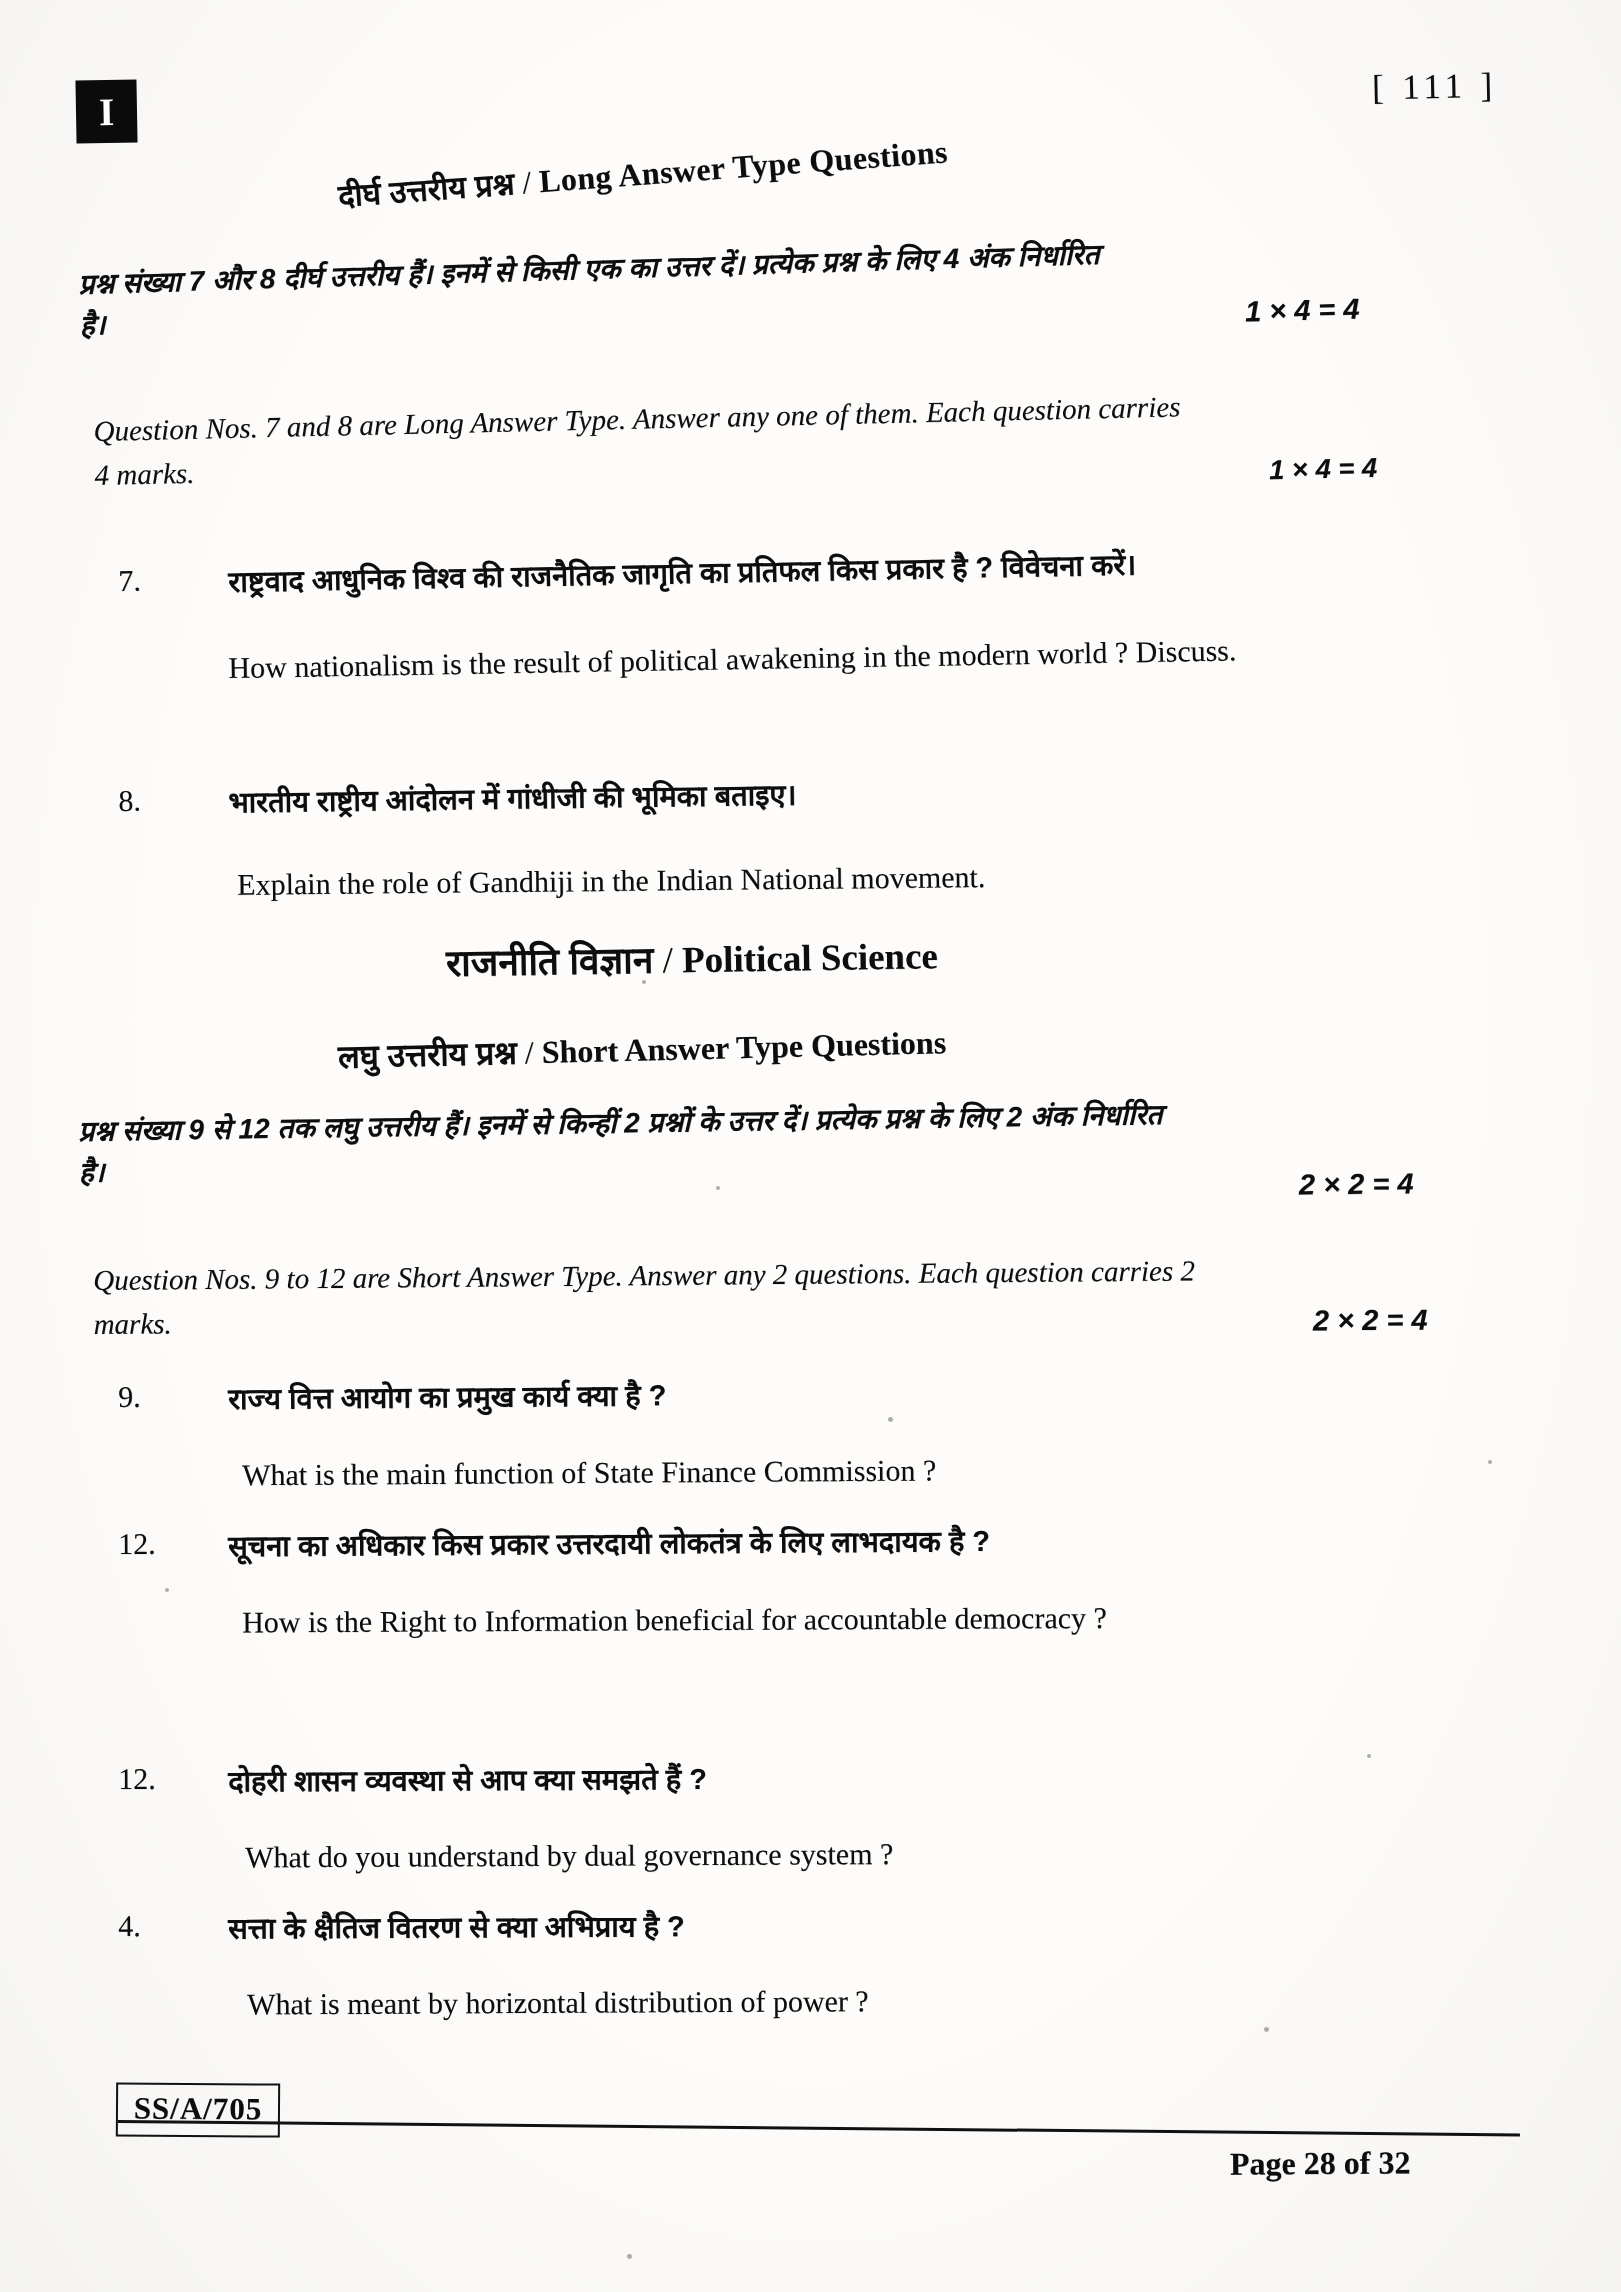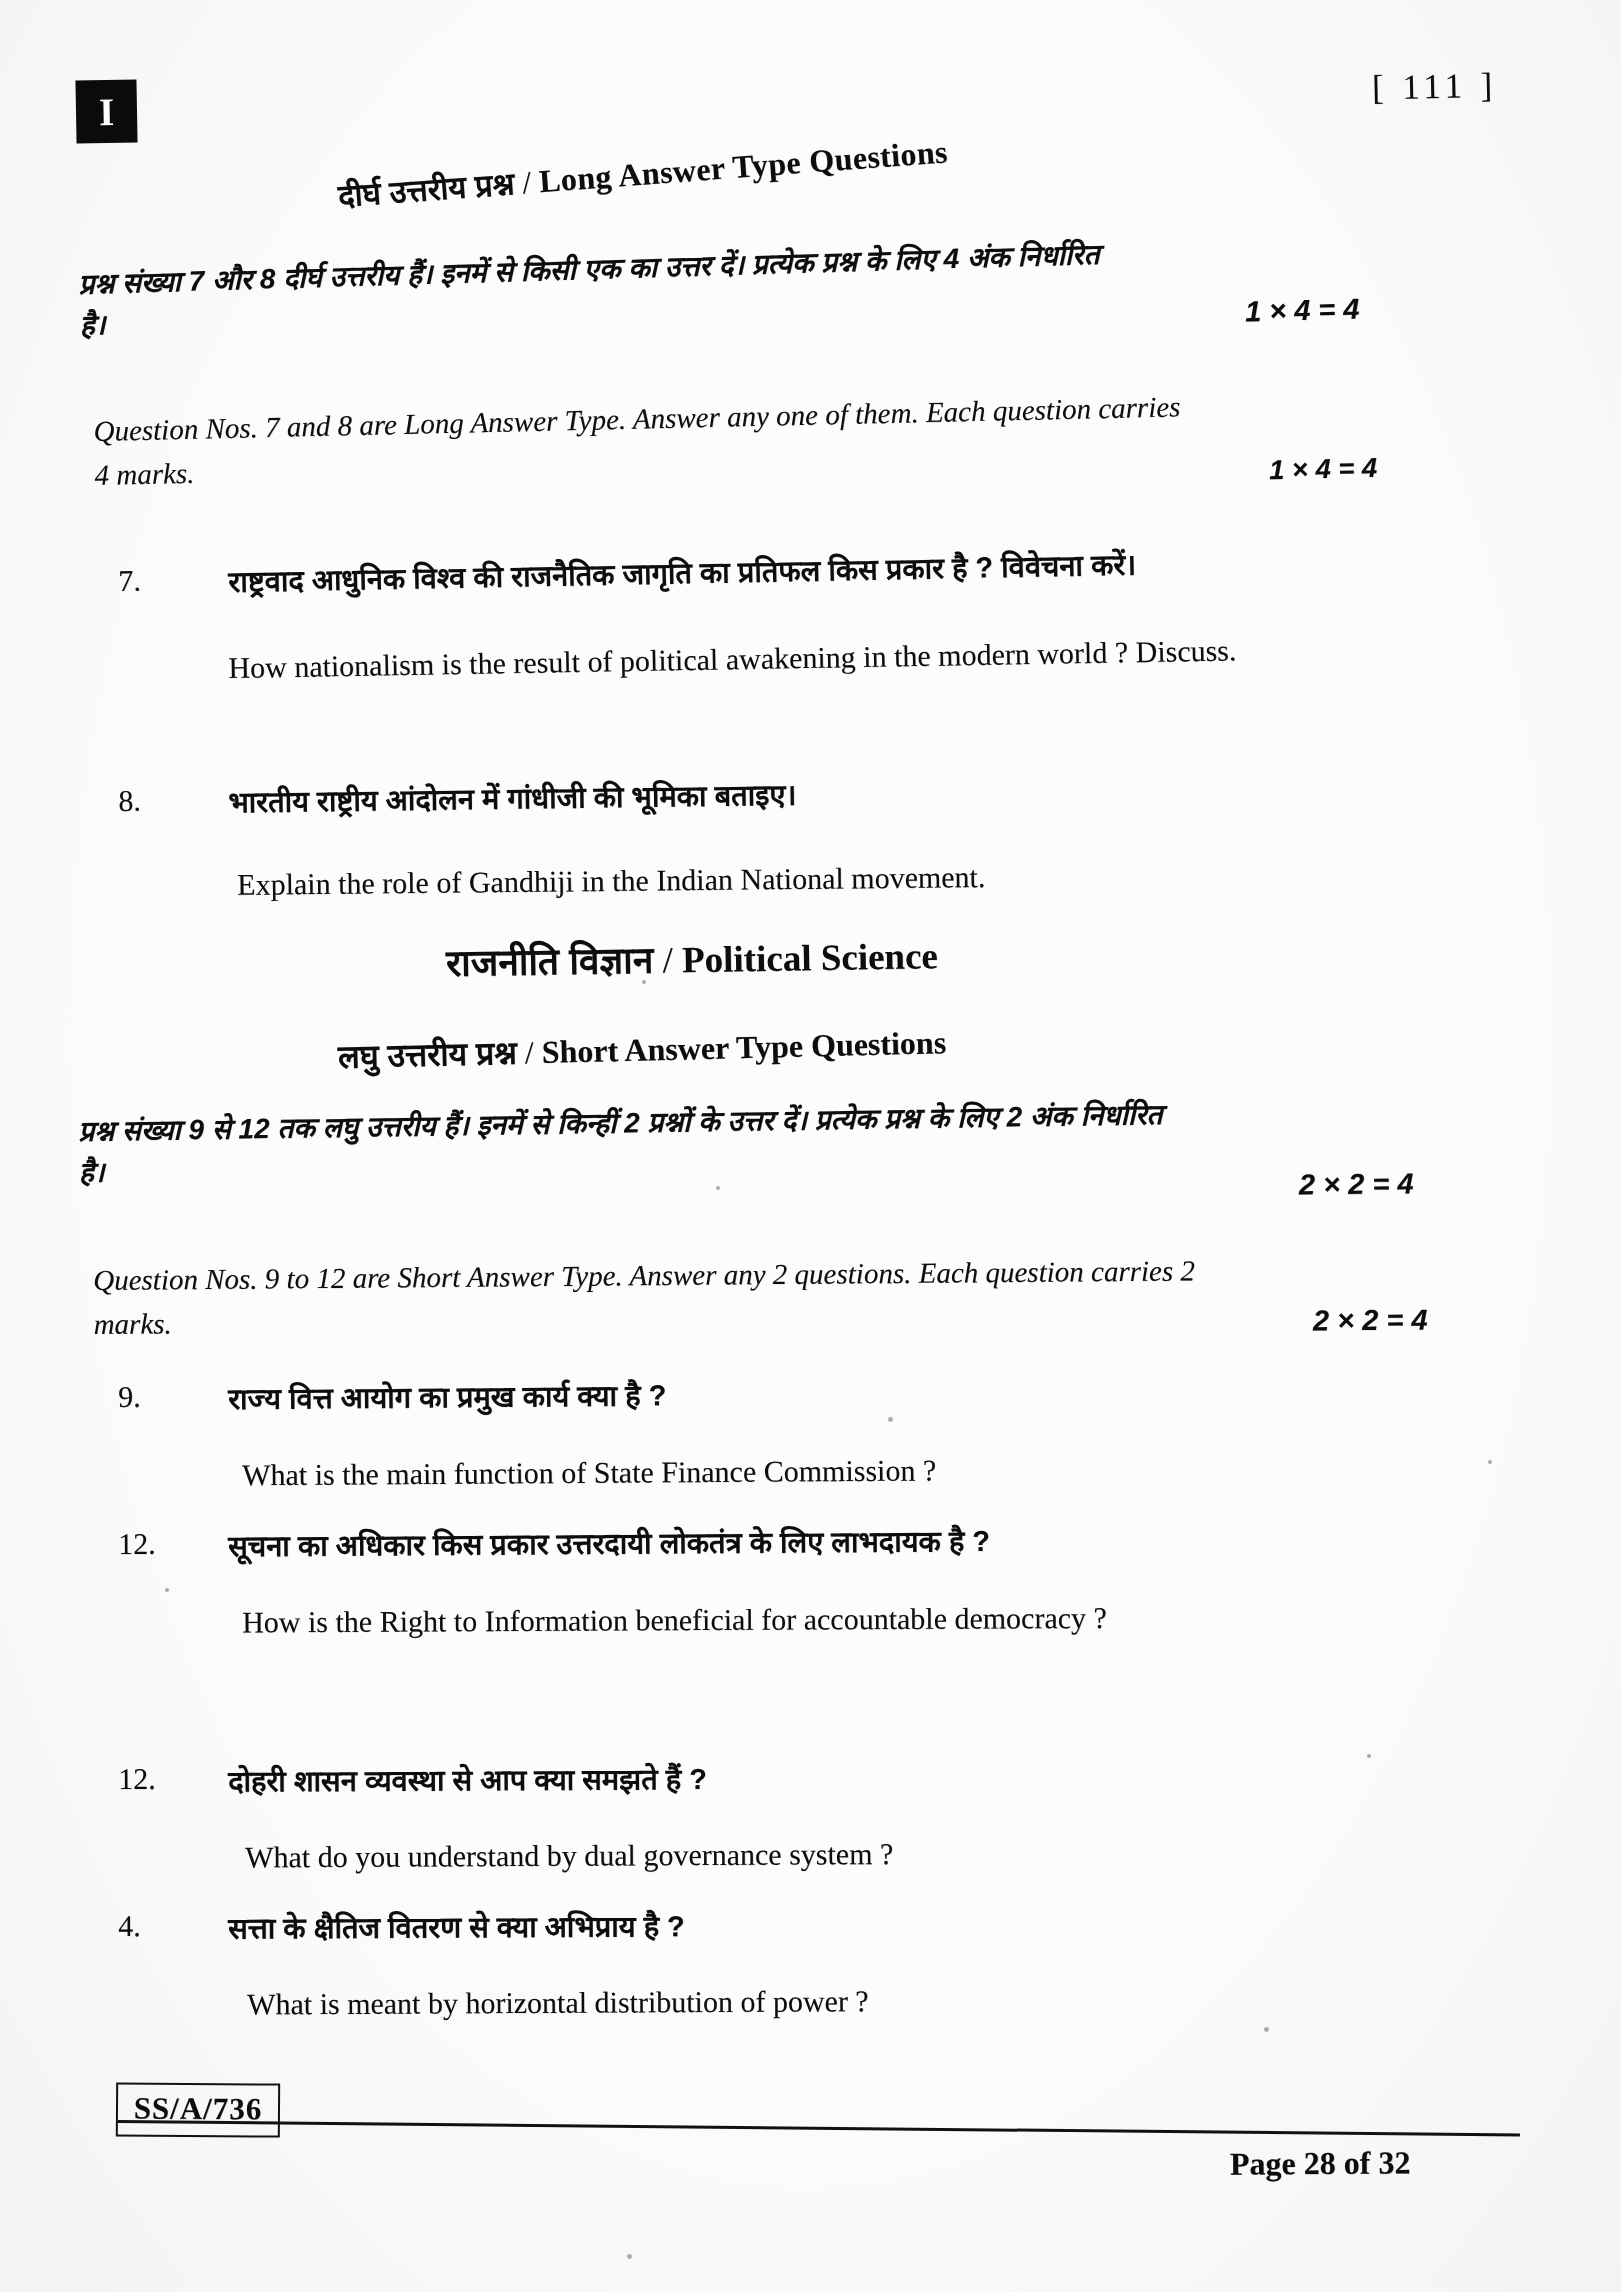--- a/index.html
+++ b/index.html
@@ -255,17 +255,17 @@
 
   <div class="q-row ink" style="top:1909px; transform:rotate(-0.3deg); transform-origin:left top;">
     <span class="q-num">4.</span>
     <div class="q-hi">सत्ता के क्षैतिज वितरण से क्या अभिप्राय है ?</div>
   </div>
   <div class="q-row ink" style="top:1982px; left:137px; width:1323px; transform:rotate(-0.3deg); transform-origin:left top;">
     <div class="q-en">What is meant by horizontal distribution of power ?</div>
   </div>
 
   <div class="abs" id="footer-rule"></div>
-  <div class="abs ink" id="paper-code-box">SS/A/736</div>
+  <div class="abs ink" id="paper-code-box">SS/A/705</div>
   <div class="abs ink" id="page-of">Page 28 of 32</div>
 
 </div>
 
 
 </body></html>

